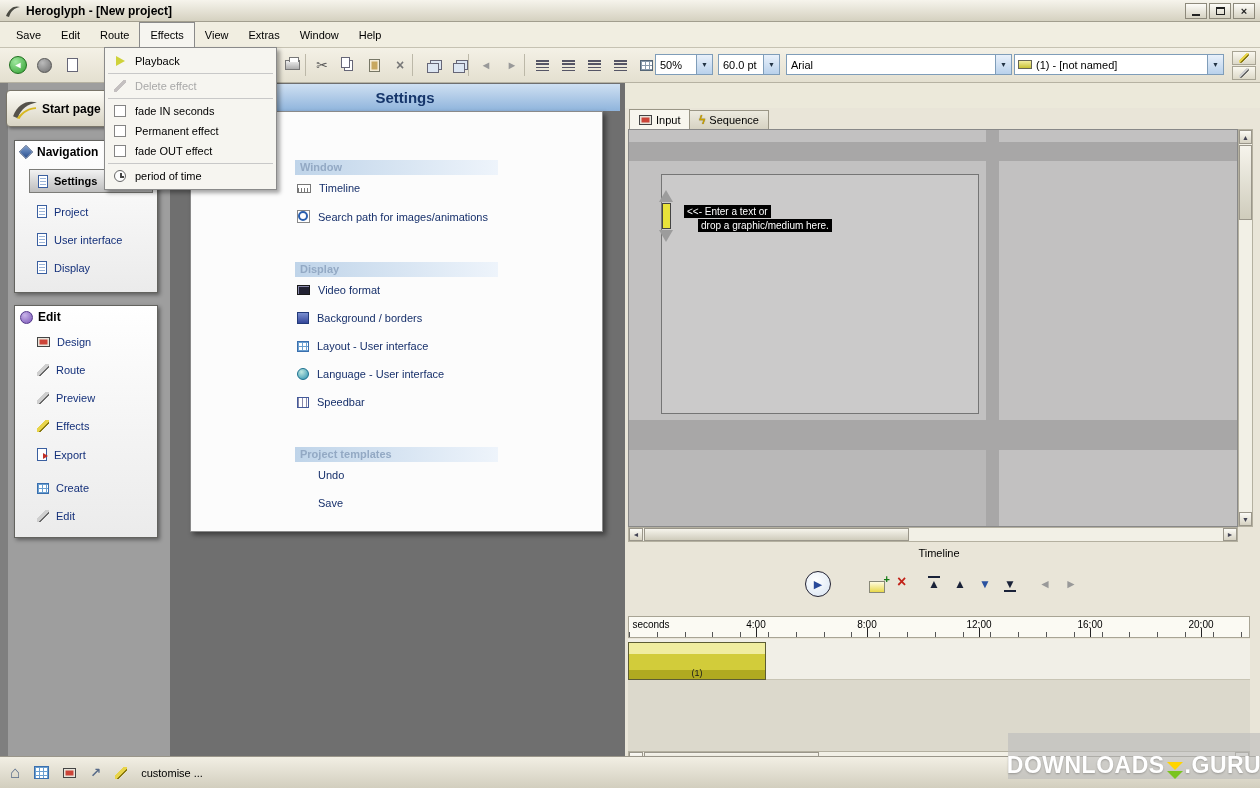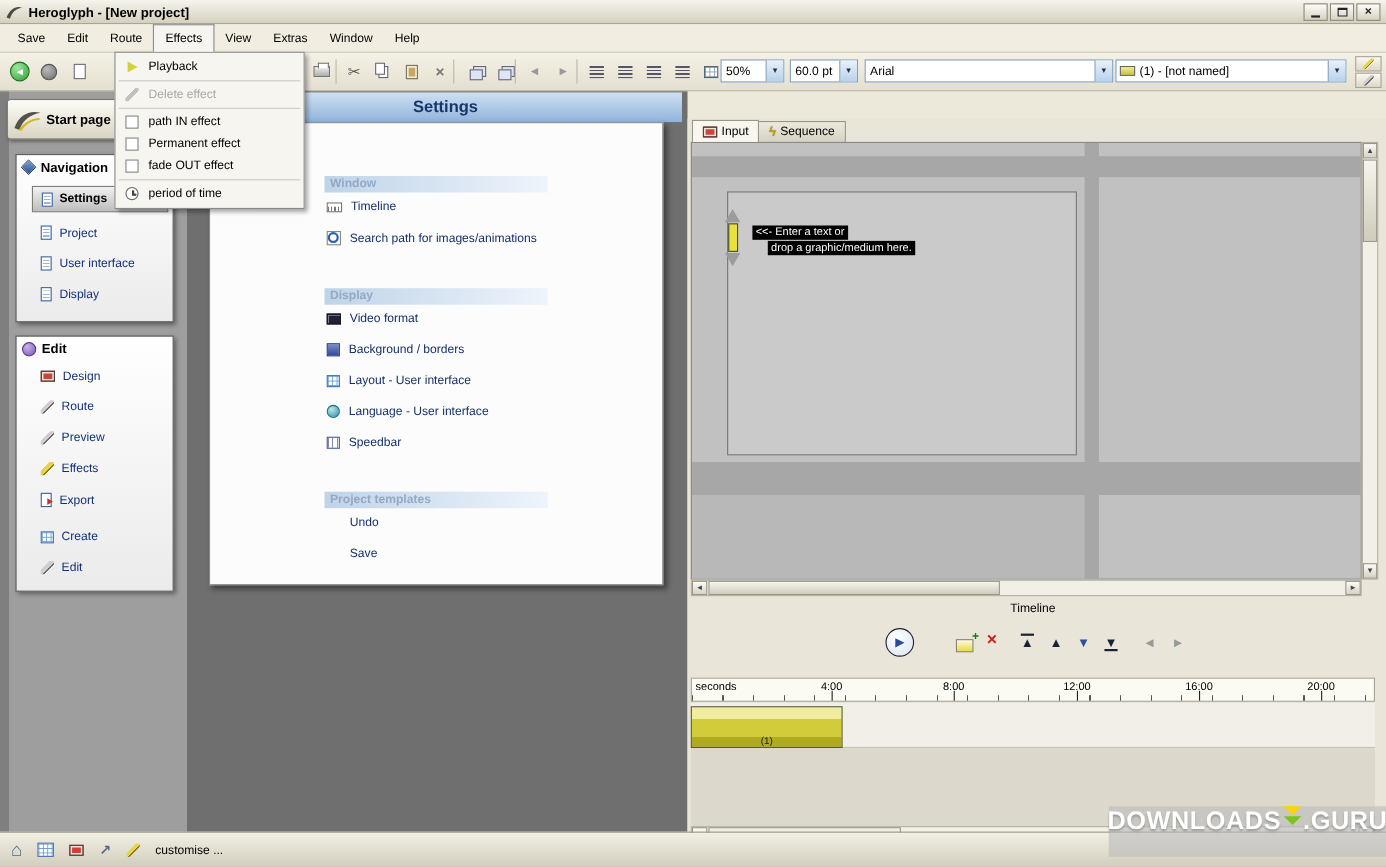--- a/index.html
+++ b/index.html
@@ -160,21 +160,21 @@
 
   
   .statusbar { position:absolute; left:0; top:756px; width:100%; height:32px;
     background:linear-gradient(#f2efe4,#d2cebe); border-top:1px solid #9a968a;
     display:flex; align-items:center; gap:14px; padding-left:10px; }
   .ic-house { font-size:17px; color:#566a88; line-height:1; }
   .ic-routearrow { font-size:13px; font-weight:bold; color:#566a88; line-height:1; }
 
   
   .watermark { position:absolute; right:0; top:733px; width:252px; height:46px; z-index:99;
-    background:rgba(188,188,188,.62); display:flex; align-items:flex-start; justify-content:center;
+    background:rgba(188,188,188,.62); display:flex; align-items:flex-end; justify-content:center;
     font-weight:bold; font-size:23px; color:#fff; letter-spacing:.5px; text-shadow:0 1px 2px rgba(0,0,0,.25); }
   .wm-arrows { display:flex; flex-direction:column; align-items:center; margin:0 2px; gap:1px; }
   .wm-tri-y { width:0; height:0; border-left:8px solid transparent; border-right:8px solid transparent; border-top:8px solid #ffd400; }
   .wm-tri-g { width:0; height:0; border-left:8px solid transparent; border-right:8px solid transparent; border-top:8px solid #7ac420; }
 </style>
 </head>
 <body>
 
 <div class="window">
 
@@ -511,21 +511,21 @@
       <span class="dd-icon">
           <span class="ic-delfx"></span>
         </span>
       <span>Delete effect</span>
     </div>
     <div class="dd-sep"></div>
     <div class="dd-item">
       <span class="dd-icon">
           <span class="checkbox"></span>
         </span>
-      <span>path IN effect</span>
+      <span>fade IN seconds</span>
     </div>
     <div class="dd-item">
       <span class="dd-icon">
           <span class="checkbox"></span>
         </span>
       <span>Permanent effect</span>
     </div>
     <div class="dd-item">
       <span class="dd-icon">
           <span class="checkbox"></span>

